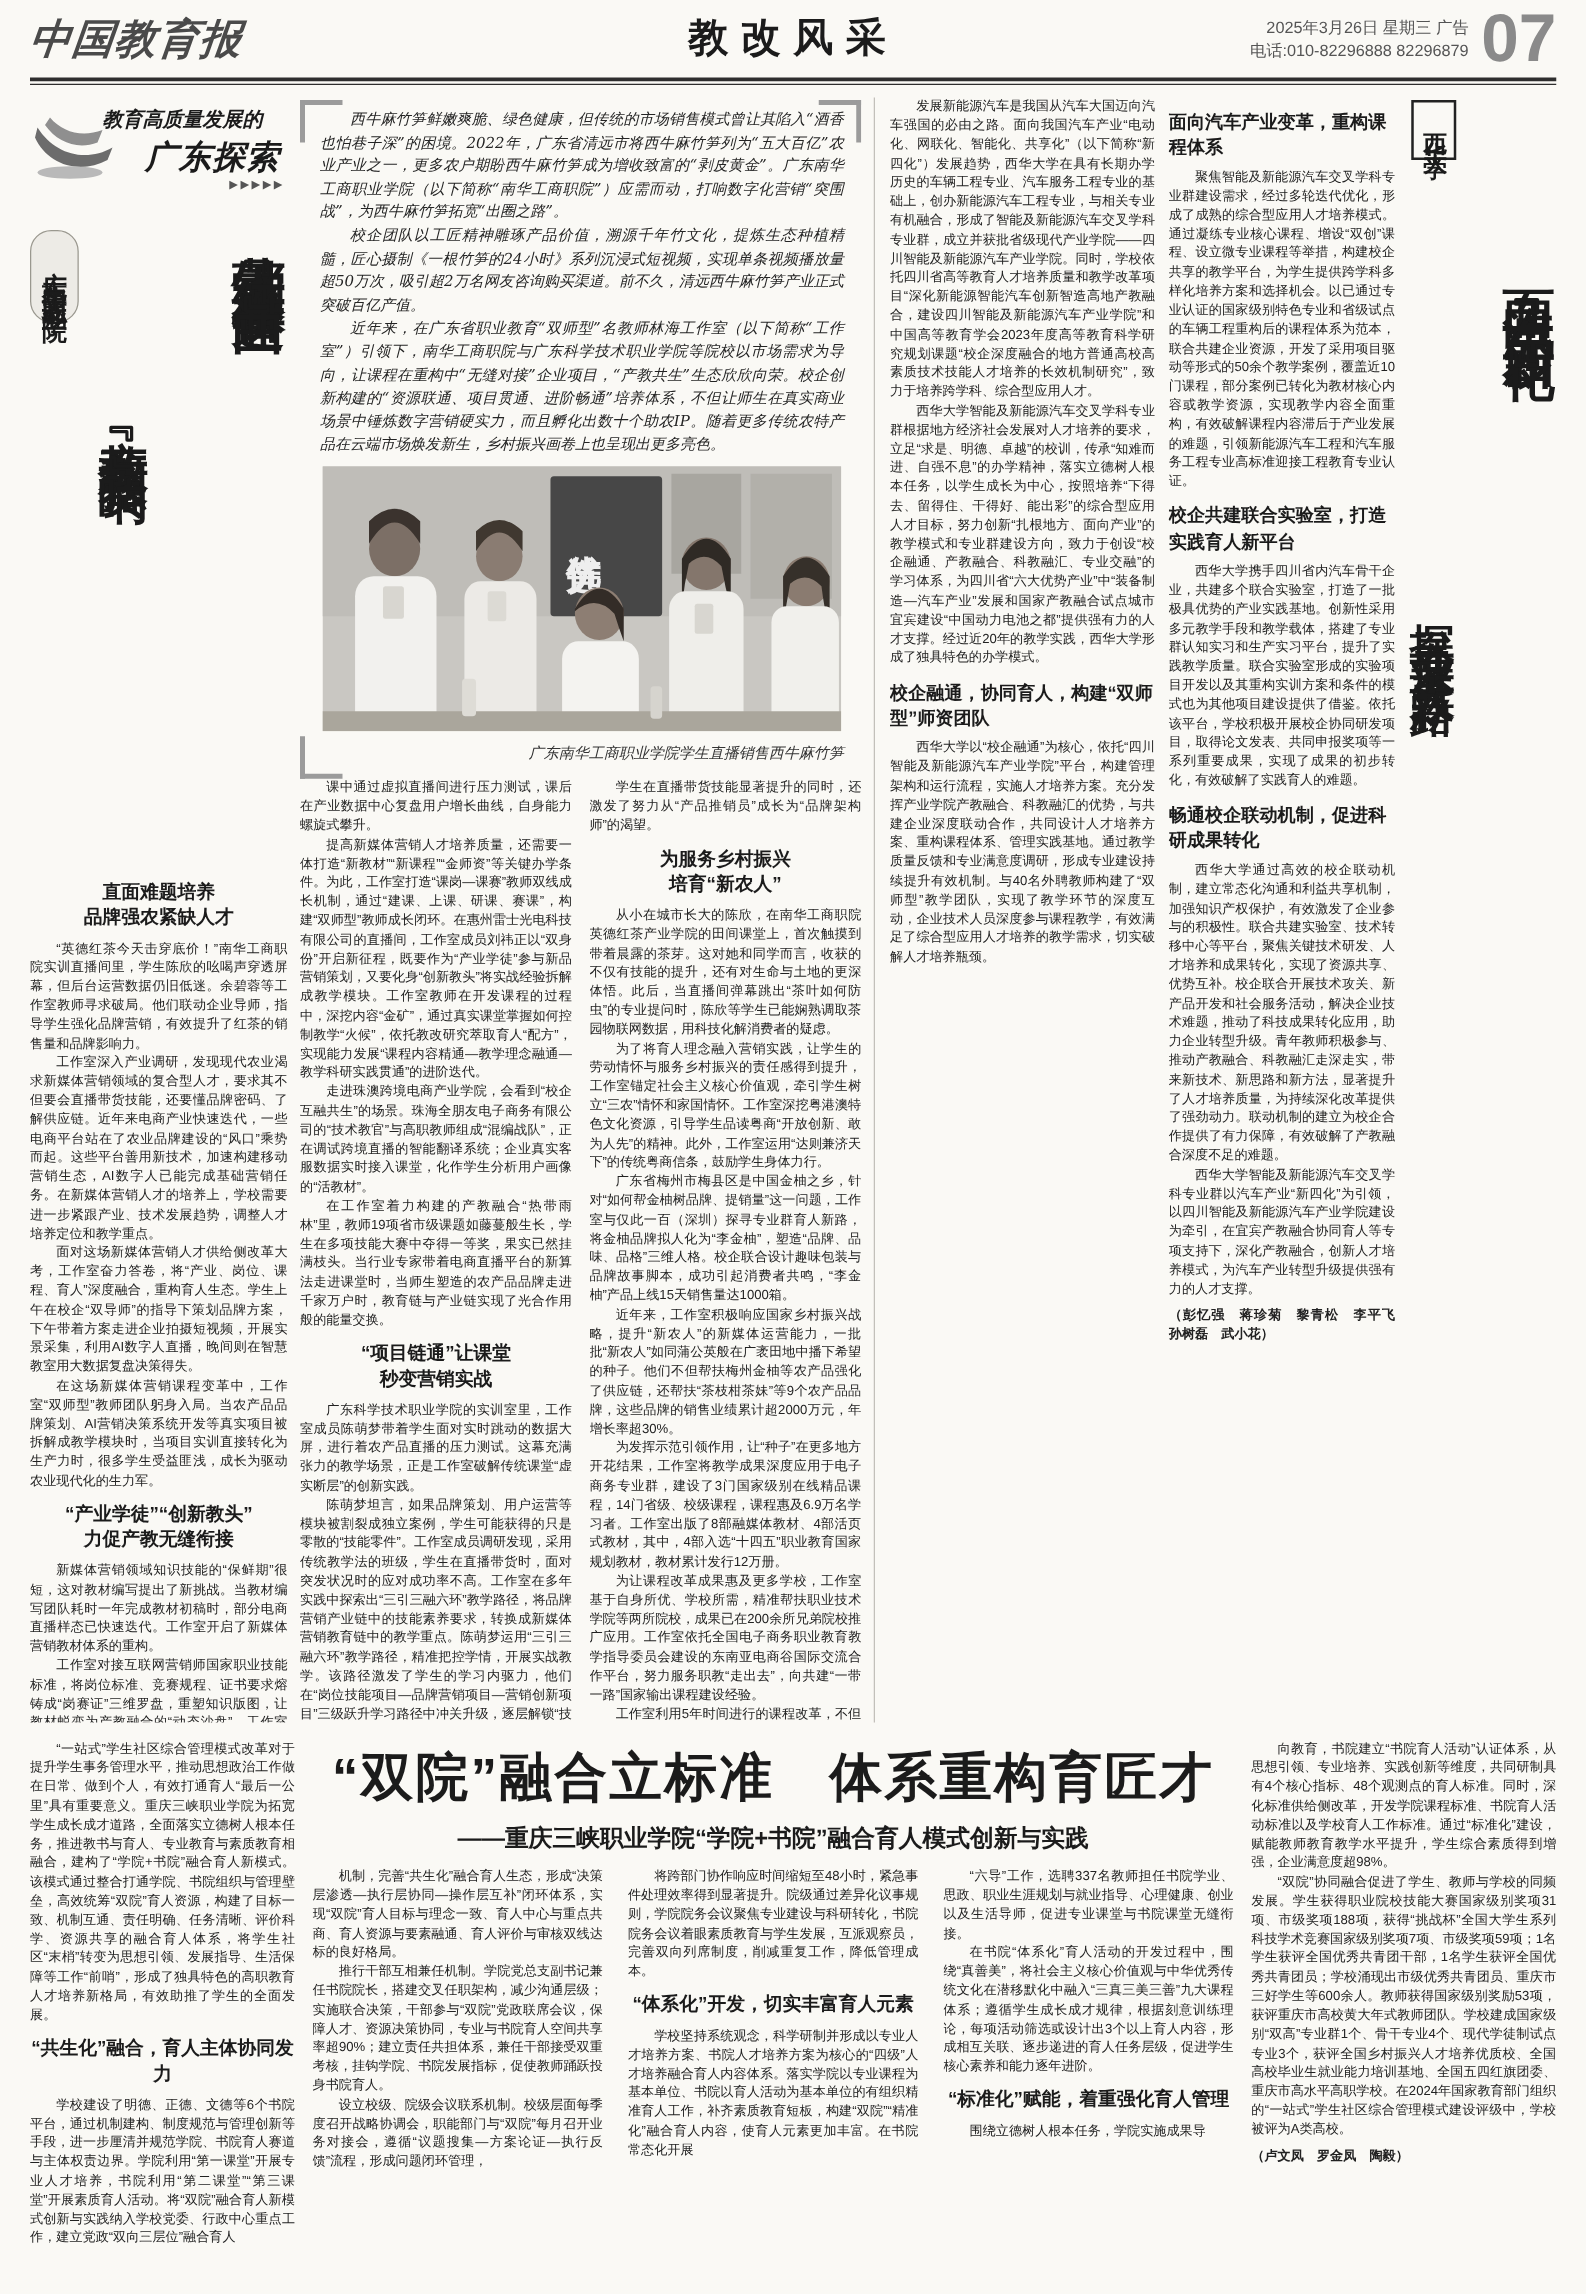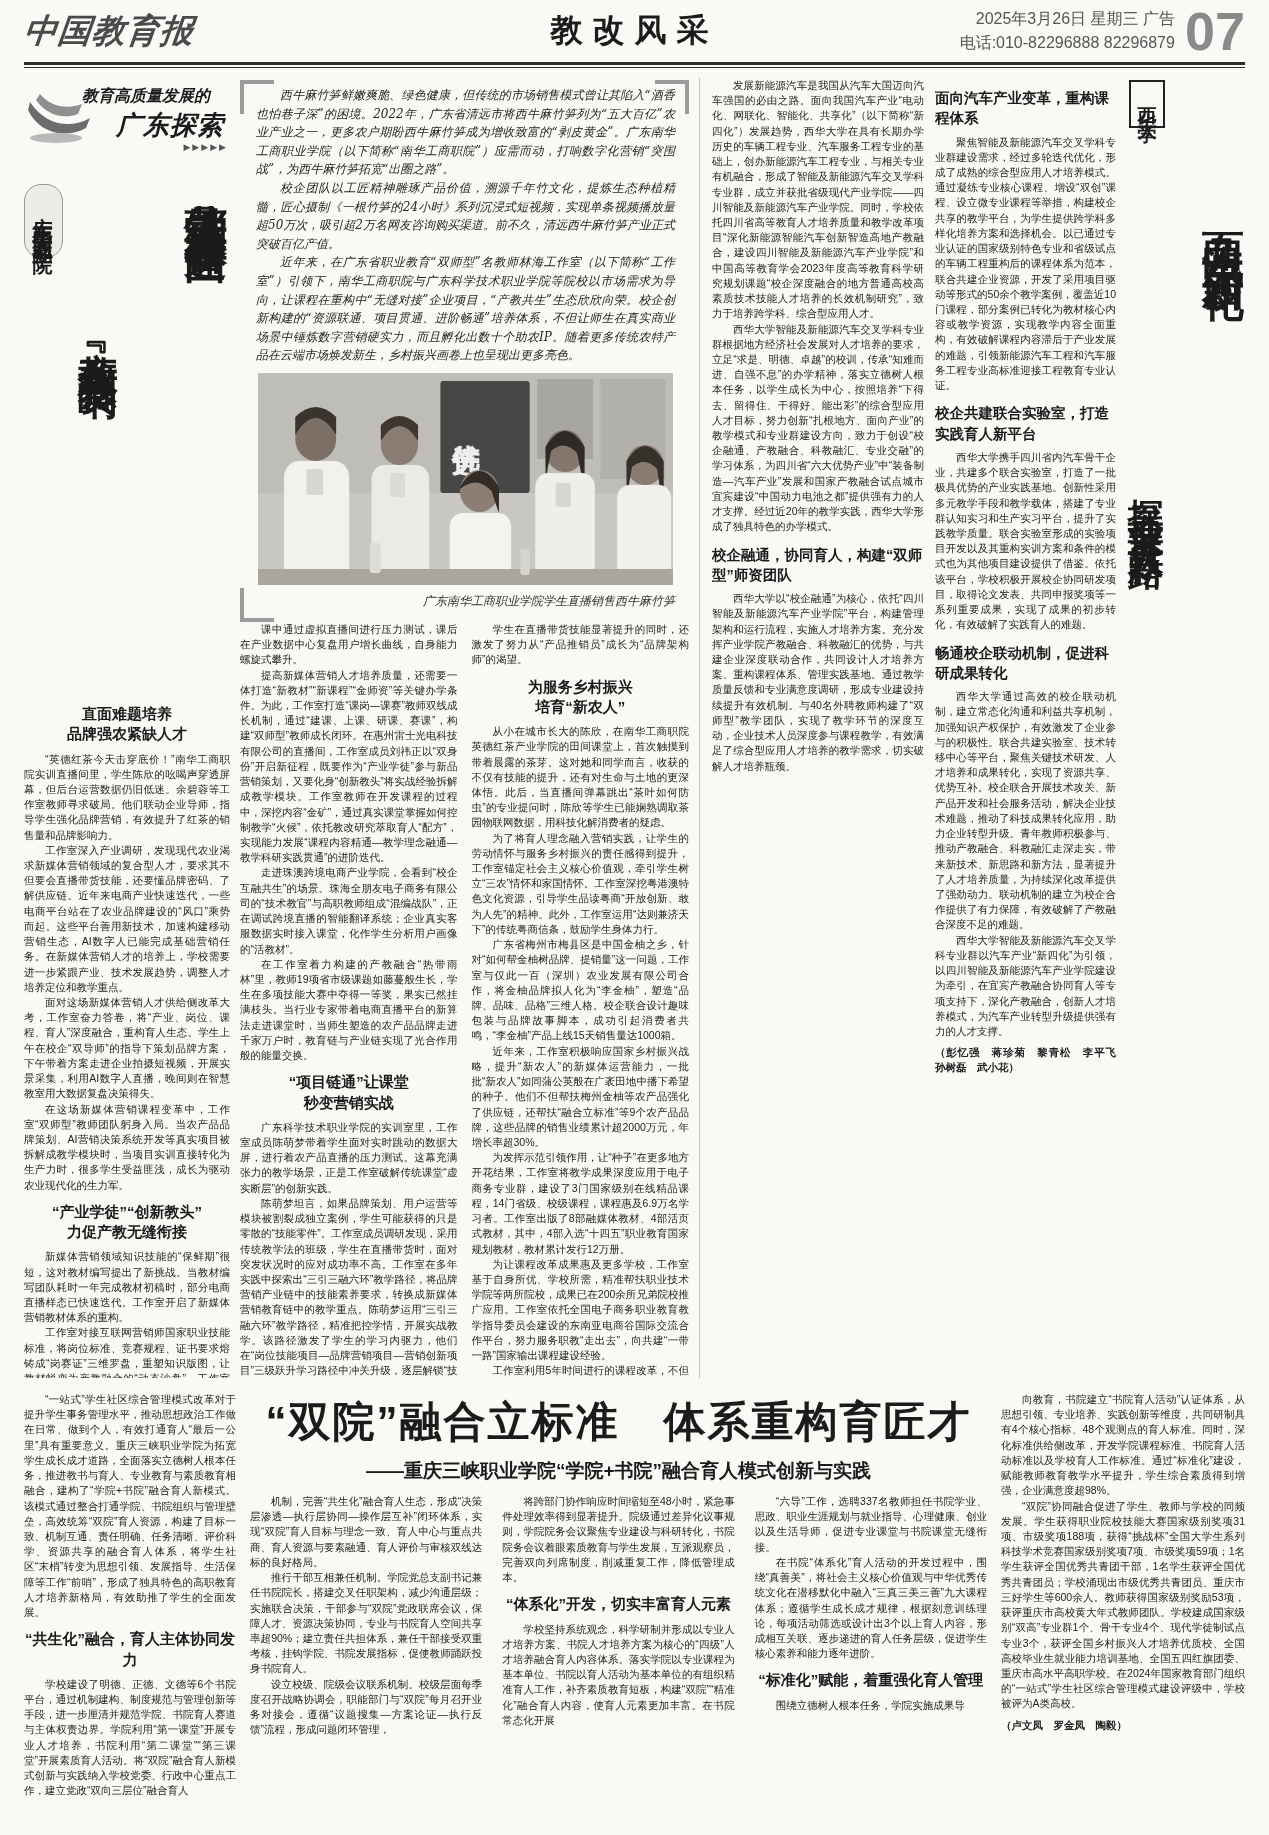--- a/index.html
+++ b/index.html
@@ -7,21 +7,21 @@
     font-family:"Liberation Sans", sans-serif; overflow:hidden; }
   .page { width:1269px; height:1835px; padding:0 24px; }
 
   
   .hdr { height:62px; display:flex; align-items:center; position:relative; }
   .hdr-logo { width:200px; font-family:"DejaVu Serif", serif; font-style:italic;
     font-weight:bold; font-size:33px; color:#4a4a4a; letter-spacing:1px; transform:skewX(-6deg); }
   .hdr-title { position:absolute; left:0; right:0; text-align:center; font-size:32px;
     font-weight:900; letter-spacing:10px; }
   .hdr-right { margin-left:auto; display:flex; align-items:center; gap:10px; z-index:2; }
-  .hdr-meta { text-align:right; font-size:16px; color:#555; line-height:1.5; }
+  .hdr-meta { text-align:right; font-size:13px; color:#555; line-height:1.5; }
   .hdr-page { font-size:54px; font-weight:700; color:#8a8a8a; line-height:1; }
   .rule { border-top:3px solid #2e2e2e; border-bottom:1px solid #2e2e2e; height:6px; }
 
   
   .bt p { font-size:10.5px; line-height:1.45; text-align:justify; text-indent:2em; color:#222; }
   h3.sec { font-size:15px; font-weight:700; text-align:center; line-height:1.35; margin:9px 0 7px; }
   .byline { font-size:11px; font-weight:700; text-align:right; margin-top:6px; text-indent:0 !important; }
 
   
   .top { display:flex; margin-top:10px; height:1300px; gap:12px; }
@@ -190,22 +190,22 @@
 
           </div>
           <div class="mcol">
             <p>学生在直播带货技能显著提升的同时，还激发了努力从“产品推销员”成长为“品牌架构师”的渴望。</p>
             <h3 class="sec">
               <span>为服务乡村振兴</span><br>
               <span>培育“新农人”</span>
             </h3>
             <p>从小在城市长大的陈欣，在南华工商职院英德红茶产业学院的田间课堂上，首次触摸到带着晨露的茶芽。这对她和同学而言，收获的不仅有技能的提升，还有对生命与土地的更深体悟。此后，当直播间弹幕跳出“茶叶如何防虫”的专业提问时，陈欣等学生已能娴熟调取茶园物联网数据，用科技化解消费者的疑虑。</p>
             <p>为了将育人理念融入营销实践，让学生的劳动情怀与服务乡村振兴的责任感得到提升，工作室锚定社会主义核心价值观，牵引学生树立“三农”情怀和家国情怀。工作室深挖粤港澳特色文化资源，引导学生品读粤商“开放创新、敢为人先”的精神。此外，工作室运用“达则兼济天下”的传统粤商信条，鼓励学生身体力行。</p>
-            <p>广东省梅州市梅县区是中国金柚之乡，针对“如何帮金柚树品牌、提销量”这一问题，工作室与仅此一百（深圳）农业发展有限公司合作，将金柚品牌拟人化为“李金柚”，塑造“品牌、品味、品格”三维人格。校企联合设计趣味包装与品牌故事脚本，成功引起消费者共鸣，“李金柚”产品上线15天销售量达1000箱。</p>
-            <p>近年来，工作室积极响应国家乡村振兴战略，提升“新农人”的新媒体运营能力，一批批“新农人”如同蒲公英般在广袤田地中播下希望的种子。他们不但帮扶梅州金柚等农产品强化了供应链，还帮扶“融合立标准”等9个农产品品牌，这些品牌的销售业绩累计超2000万元，年增长率超30%。</p>
+            <p>广东省梅州市梅县区是中国金柚之乡，针对“如何帮金柚树品牌、提销量”这一问题，工作室与仅此一百（深圳）探寻专业群育人新路，将金柚品牌拟人化为“李金柚”，塑造“品牌、品味、品格”三维人格。校企联合设计趣味包装与品牌故事脚本，成功引起消费者共鸣，“李金柚”产品上线15天销售量达1000箱。</p>
+            <p>近年来，工作室积极响应国家乡村振兴战略，提升“新农人”的新媒体运营能力，一批批“新农人”如同蒲公英般在广袤田地中播下希望的种子。他们不但帮扶梅州金柚等农产品强化了供应链，还帮扶“茶枝柑茶妹”等9个农产品品牌，这些品牌的销售业绩累计超2000万元，年增长率超30%。</p>
             <p>为发挥示范引领作用，让“种子”在更多地方开花结果，工作室将教学成果深度应用于电子商务专业群，建设了3门国家级别在线精品课程，14门省级、校级课程，课程惠及6.9万名学习者。工作室出版了8部融媒体教材、4部活页式教材，其中，4部入选“十四五”职业教育国家规划教材，教材累计发行12万册。</p>
             <p>为让课程改革成果惠及更多学校，工作室基于自身所优、学校所需，精准帮扶职业技术学院等两所院校，成果已在200余所兄弟院校推广应用。工作室依托全国电子商务职业教育教学指导委员会建设的东南亚电商谷国际交流合作平台，努力服务职教“走出去”，向共建“一带一路”国家输出课程建设经验。</p>
             <p>工作室利用5年时间进行的课程改革，不但着力培养新媒体营销的技能高手，而且注重引导学生厚植爱农情怀、练就兴农本领，鼓励他们在服务乡村振兴方面建功立业。</p>
 
           </div>
         </div>
       </div>
     </section>
 
     <section class="xa">

